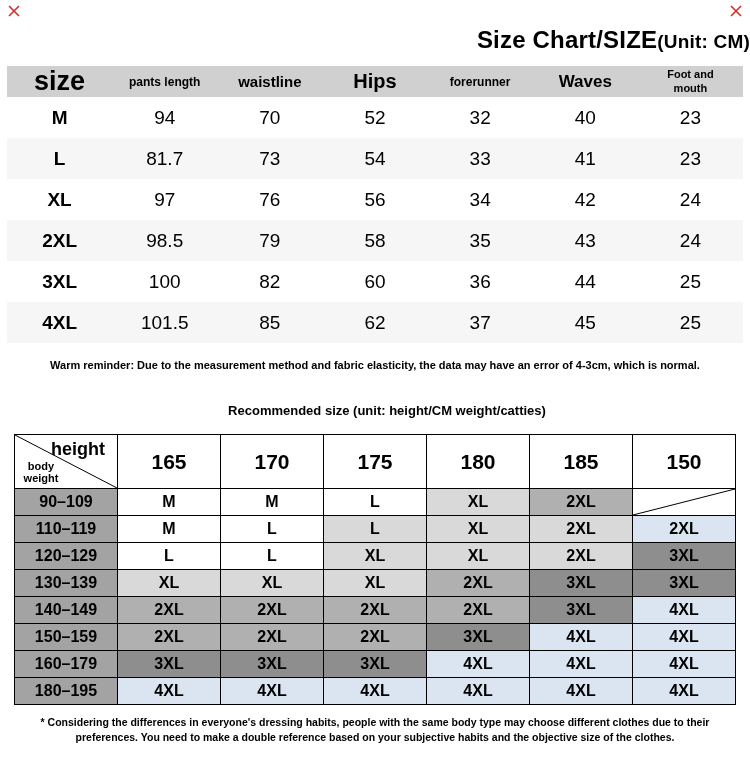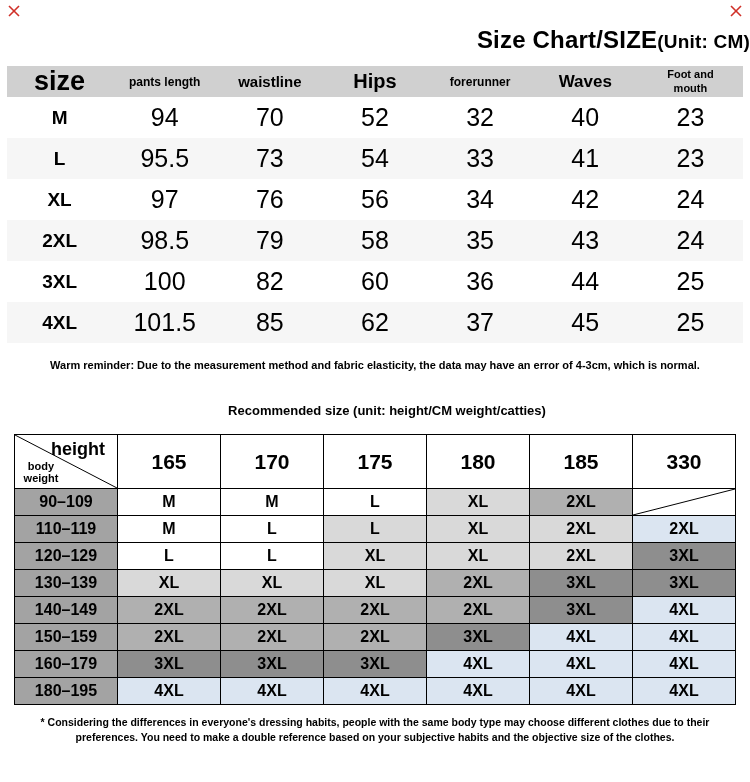--- a/index.html
+++ b/index.html
@@ -12,21 +12,21 @@
   .corner-mark.left { left:8px; }
   .corner-mark.right { right:8px; }
 
   .page-title { text-align:right; margin-top:26px; font-size:24px; font-weight:700; letter-spacing:0.2px; }
   .page-title .unit { font-size:19px; font-weight:600; }
 
   
   table { border-collapse:collapse; table-layout:fixed; }
   .size-table { width:736px; margin:12px auto 0; }
   .size-table th { background:#d0d0d0; height:30px; text-align:center; font-weight:700; vertical-align:middle; }
-  .size-table td { height:41px; text-align:center; font-size:25px; vertical-align:middle; }
+  .size-table td { height:41px; text-align:center; font-size:19px; vertical-align:middle; }
   .size-table tbody tr:nth-child(even) td { background:#f6f6f6; }
   .size-table .size-col { font-weight:600; font-size:19px; }
   .h-size { font-size:27px; }
   .h-xs   { font-size:12px; }
   .h-sm   { font-size:15px; }
   .h-lg   { font-size:20px; }
   .h-md   { font-size:17px; }
   .h-foot { font-size:11px; line-height:1.25; }
   .h-foot .wrap { display:inline-block; max-width:58px; }
 
@@ -81,21 +81,21 @@
       <td class="size-col">M</td>
       <td>94</td>
       <td>70</td>
       <td>52</td>
       <td>32</td>
       <td>40</td>
       <td>23</td>
     </tr>
     <tr>
       <td class="size-col">L</td>
-      <td>95.5</td>
+      <td>81.7</td>
       <td>73</td>
       <td>54</td>
       <td>33</td>
       <td>41</td>
       <td>23</td>
     </tr>
     <tr>
       <td class="size-col">XL</td>
       <td>97</td>
       <td>76</td>
@@ -146,21 +146,21 @@
             <line x1="0" y1="0" x2="100" y2="100" stroke="#000" stroke-width="1" vector-effect="non-scaling-stroke"></line>
           </svg>
         <span class="corner-top">height</span>
         <span class="corner-bottom">body weight</span>
       </th>
       <th>165</th>
       <th>170</th>
       <th>175</th>
       <th>180</th>
       <th>185</th>
-      <th>330</th>
+      <th>150</th>
     </tr>
   </thead>
   <tbody>
     <tr>
       <th>90–109</th>
       <td style="background: rgb(255, 255, 255);">M</td>
       <td style="background: rgb(255, 255, 255);">M</td>
       <td style="background: rgb(255, 255, 255);">L</td>
       <td style="background: rgb(217, 217, 217);">XL</td>
       <td style="background: rgb(176, 176, 176);">2XL</td>

